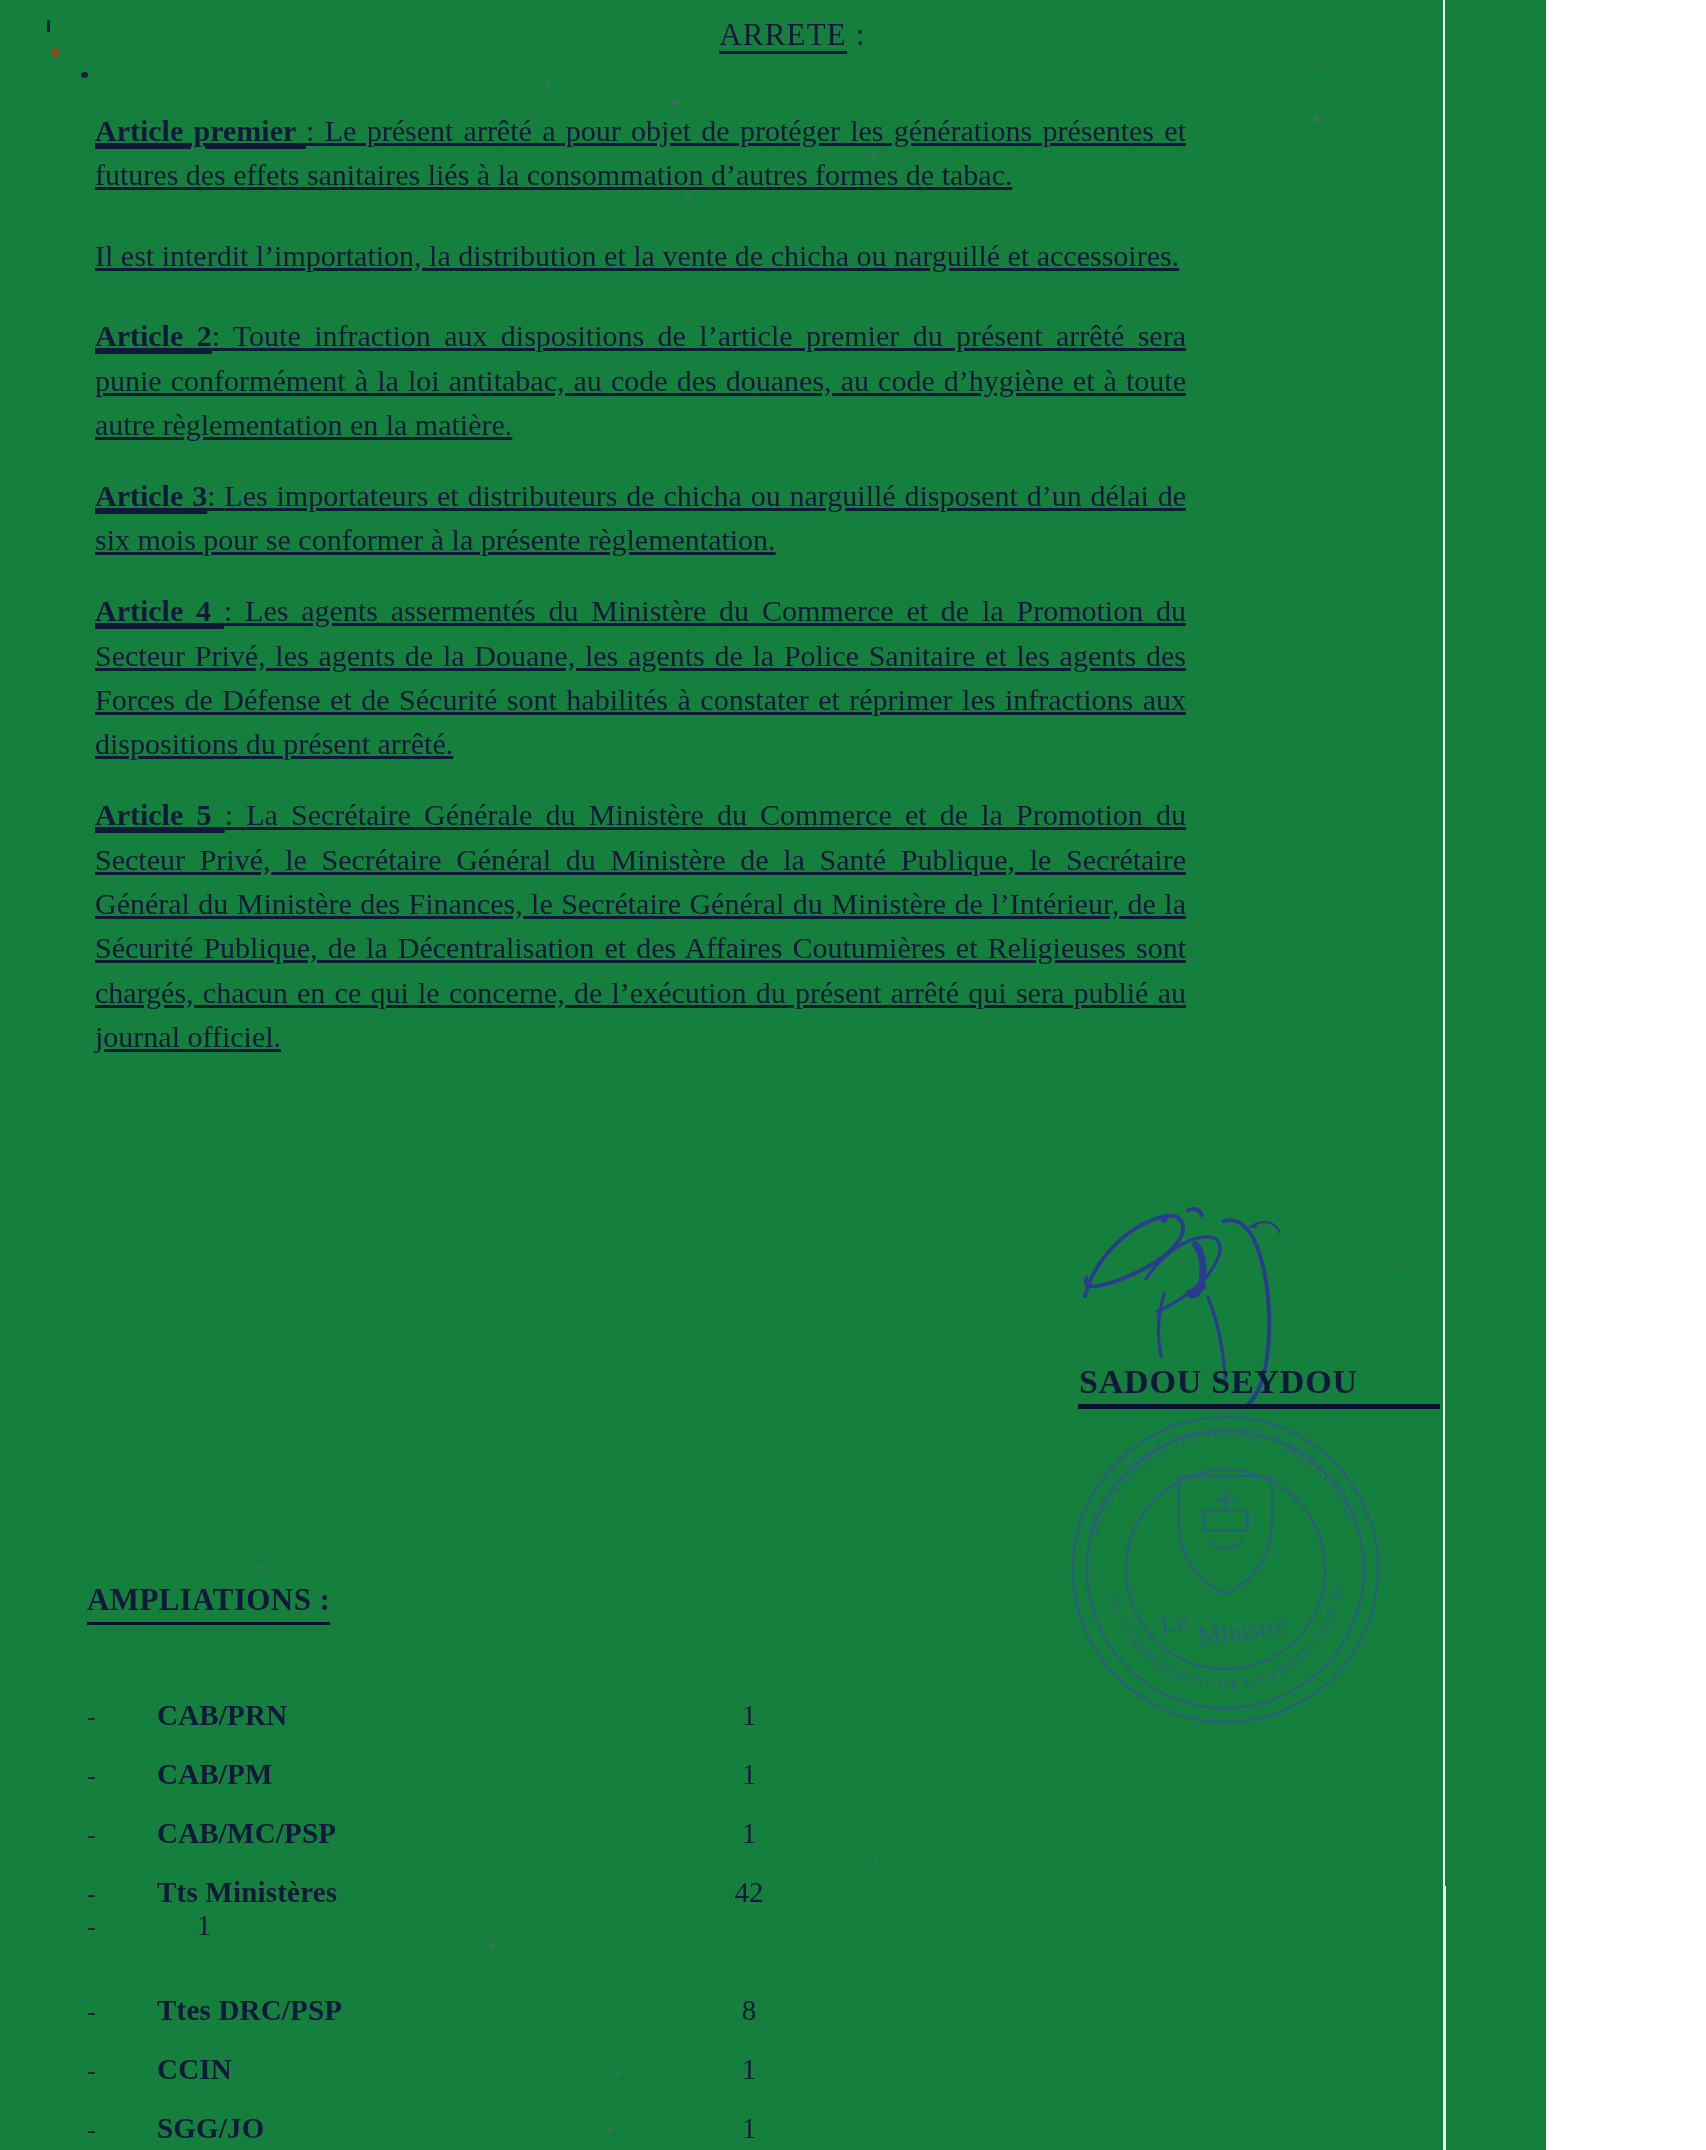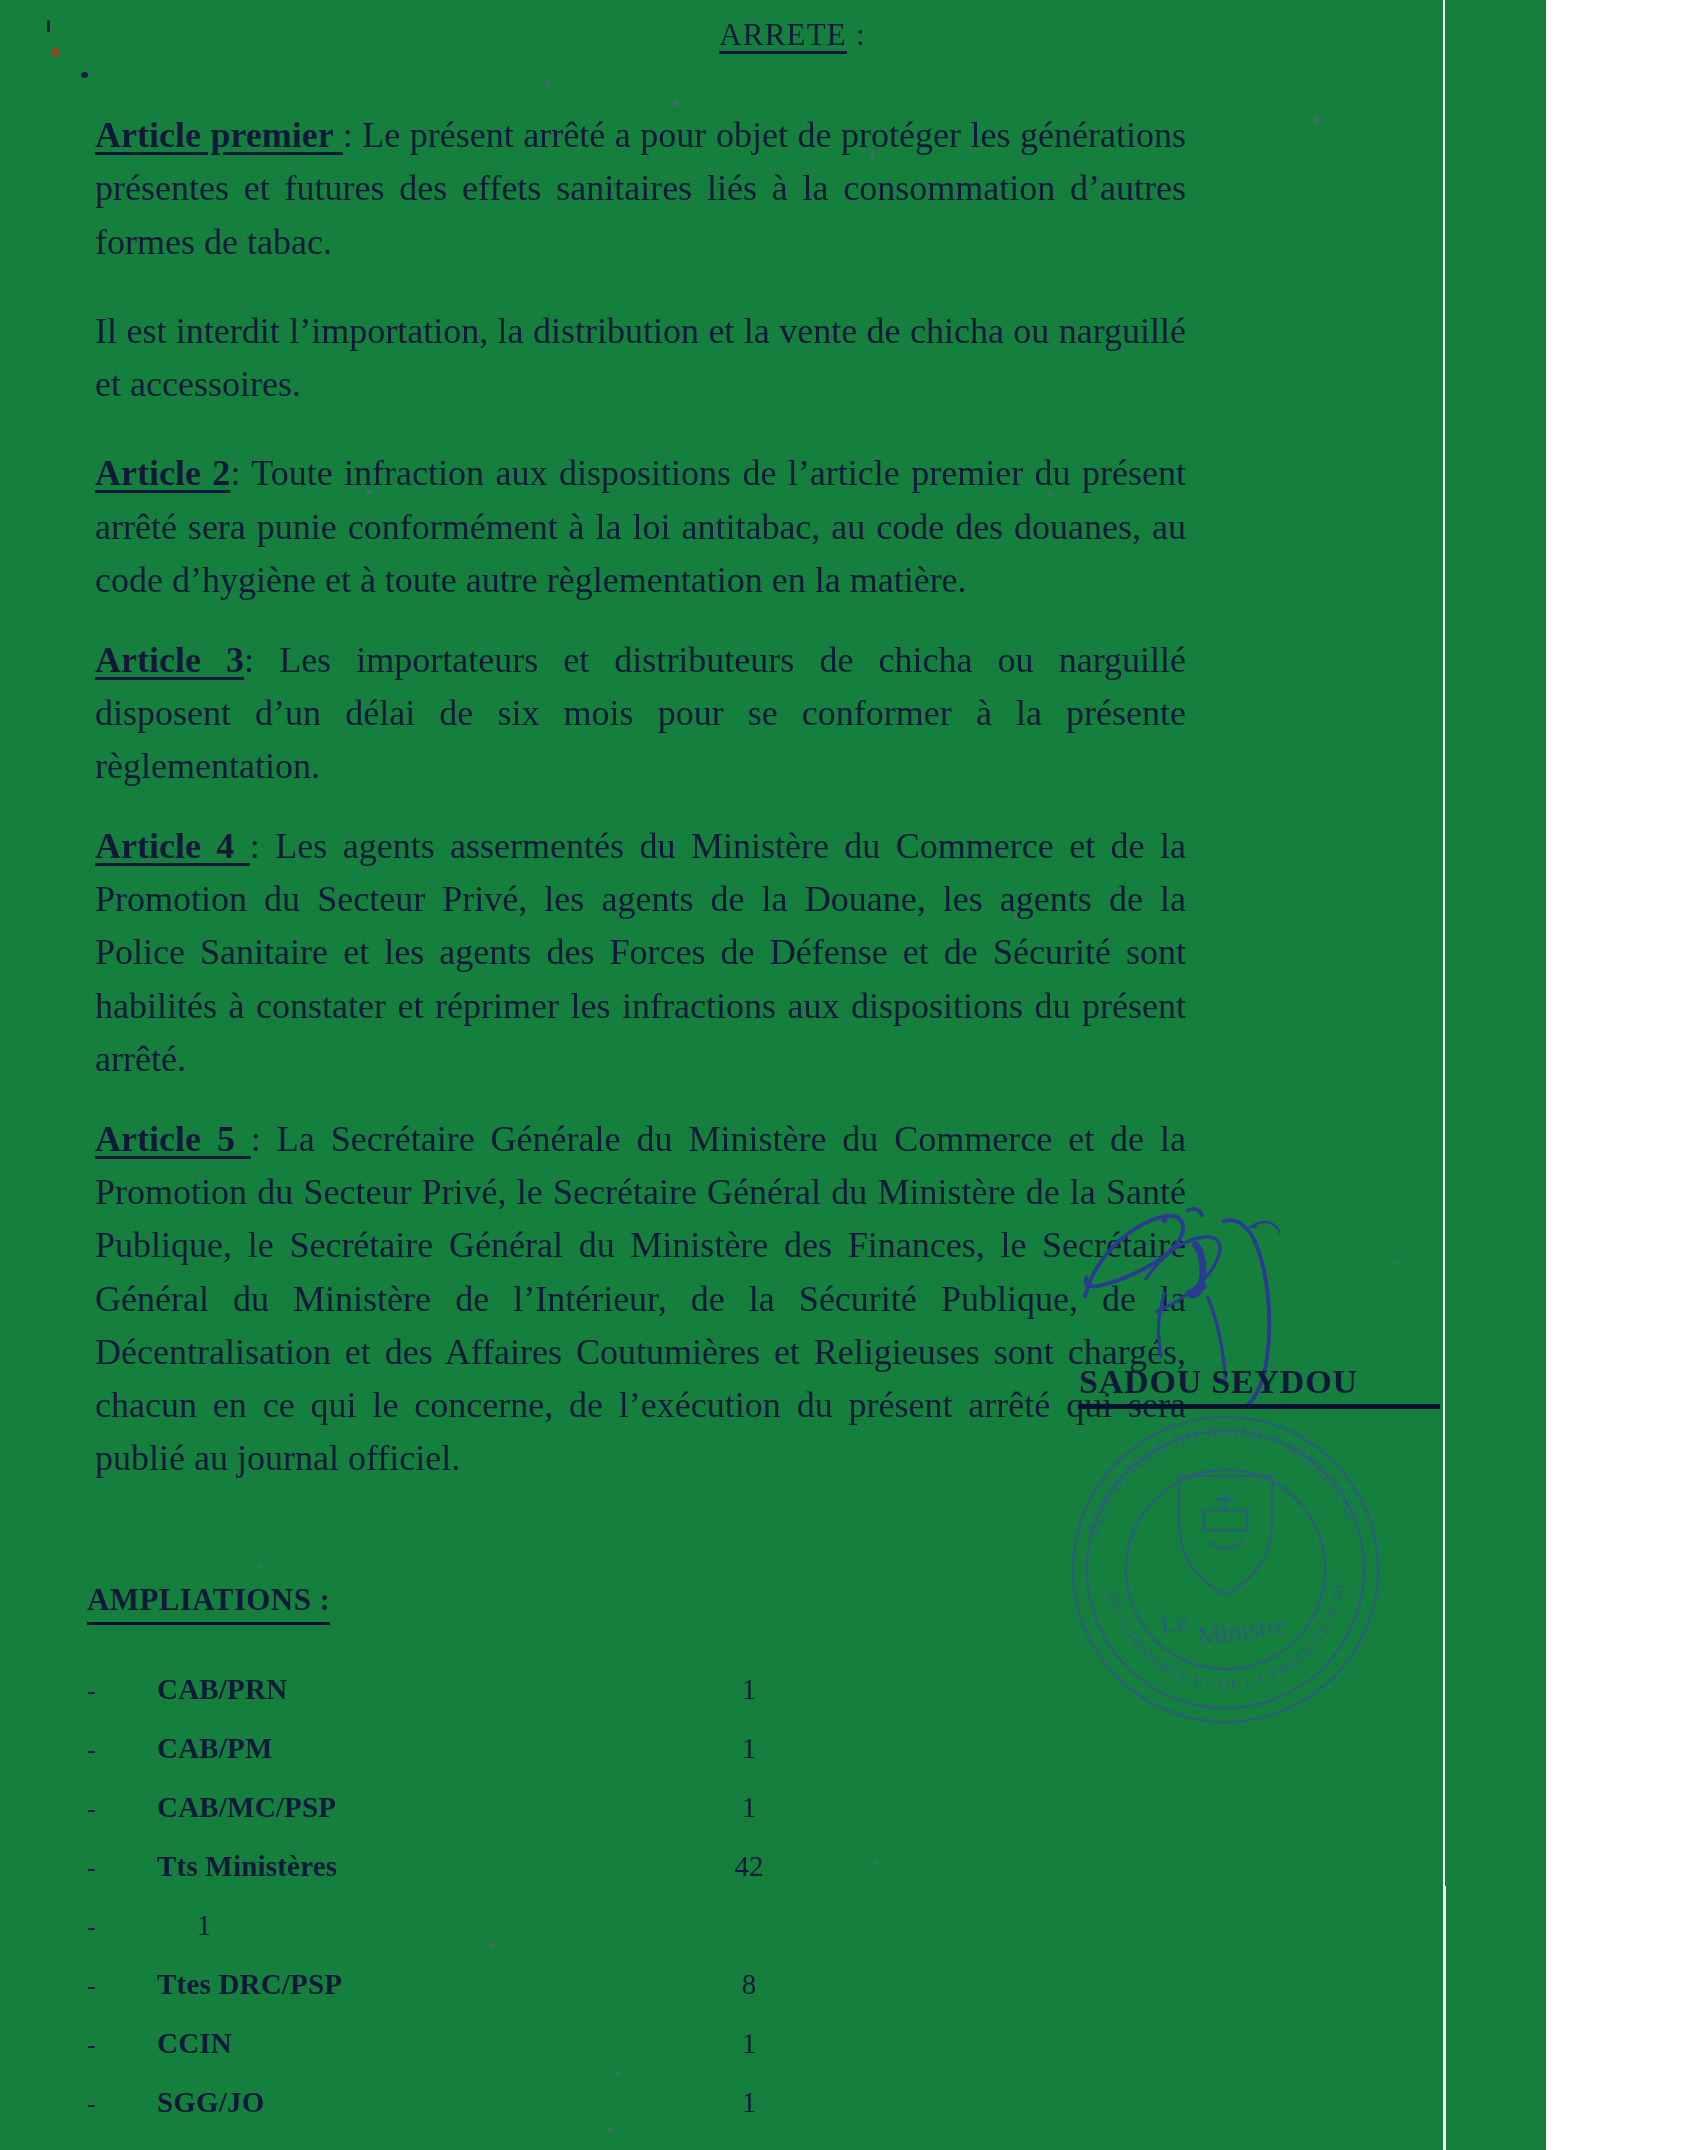--- a/index.html
+++ b/index.html
@@ -59,26 +59,27 @@
     margin-left: -132px;
     font-weight: 400;
   }
   .doc-title .u {
     text-decoration: underline;
     text-underline-offset: 5.5px;
     text-decoration-thickness: 3.1px;
   }
 
   .para {
-    font-size: 36px;
+    font-size: 30px;
     line-height: 1.48;
     text-align: justify;
     margin: 0 0 26.5px 0;
     width: 1091px;
     hyphens: none;
+    text-decoration: underline;
   }
   .para.first { margin-top: 56px; }
   .lbl {
     font-weight: bold;
     text-decoration: underline;
     text-underline-offset: 4.7px;
     text-decoration-thickness: 3.1px;
   }
 
   .sig-block {
@@ -148,20 +149,21 @@
   .ampl-dash {
     width: 70px;
     flex: 0 0 70px;
     font-weight: 400;
     font-size: 26px;
   }
   .ampl-label {
     width: 545px;
     flex: 0 0 545px;
     letter-spacing: 0.2px;
+    margin-top: 26px;
   }
   .ampl-count {
     width: 94px;
     flex: 0 0 94px;
     text-align: center;
     font-weight: 400;
   }
 </style>
 </head>
 <body>

